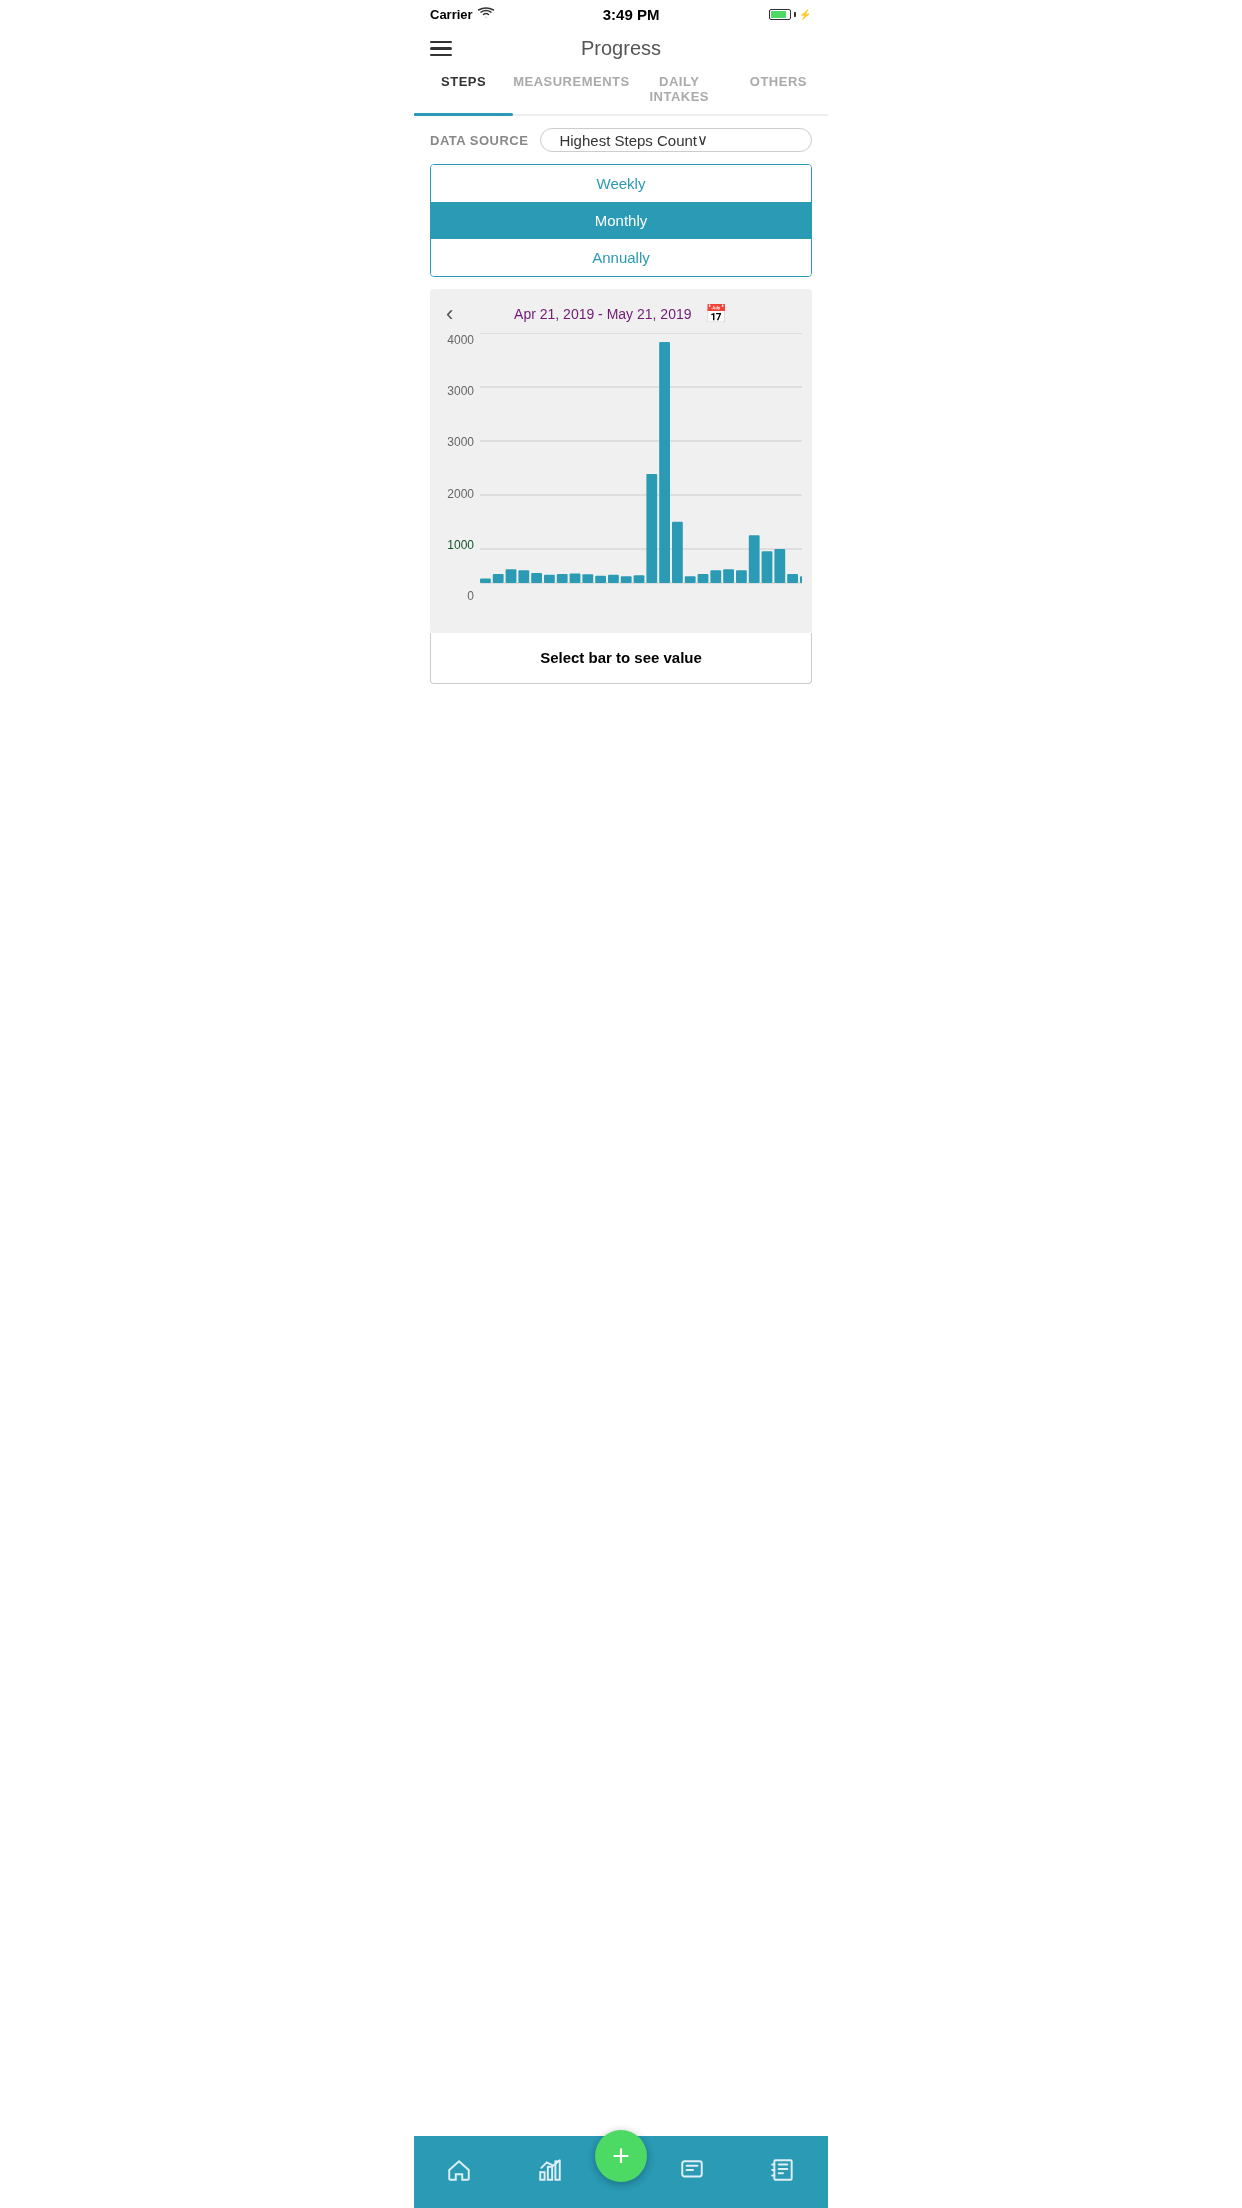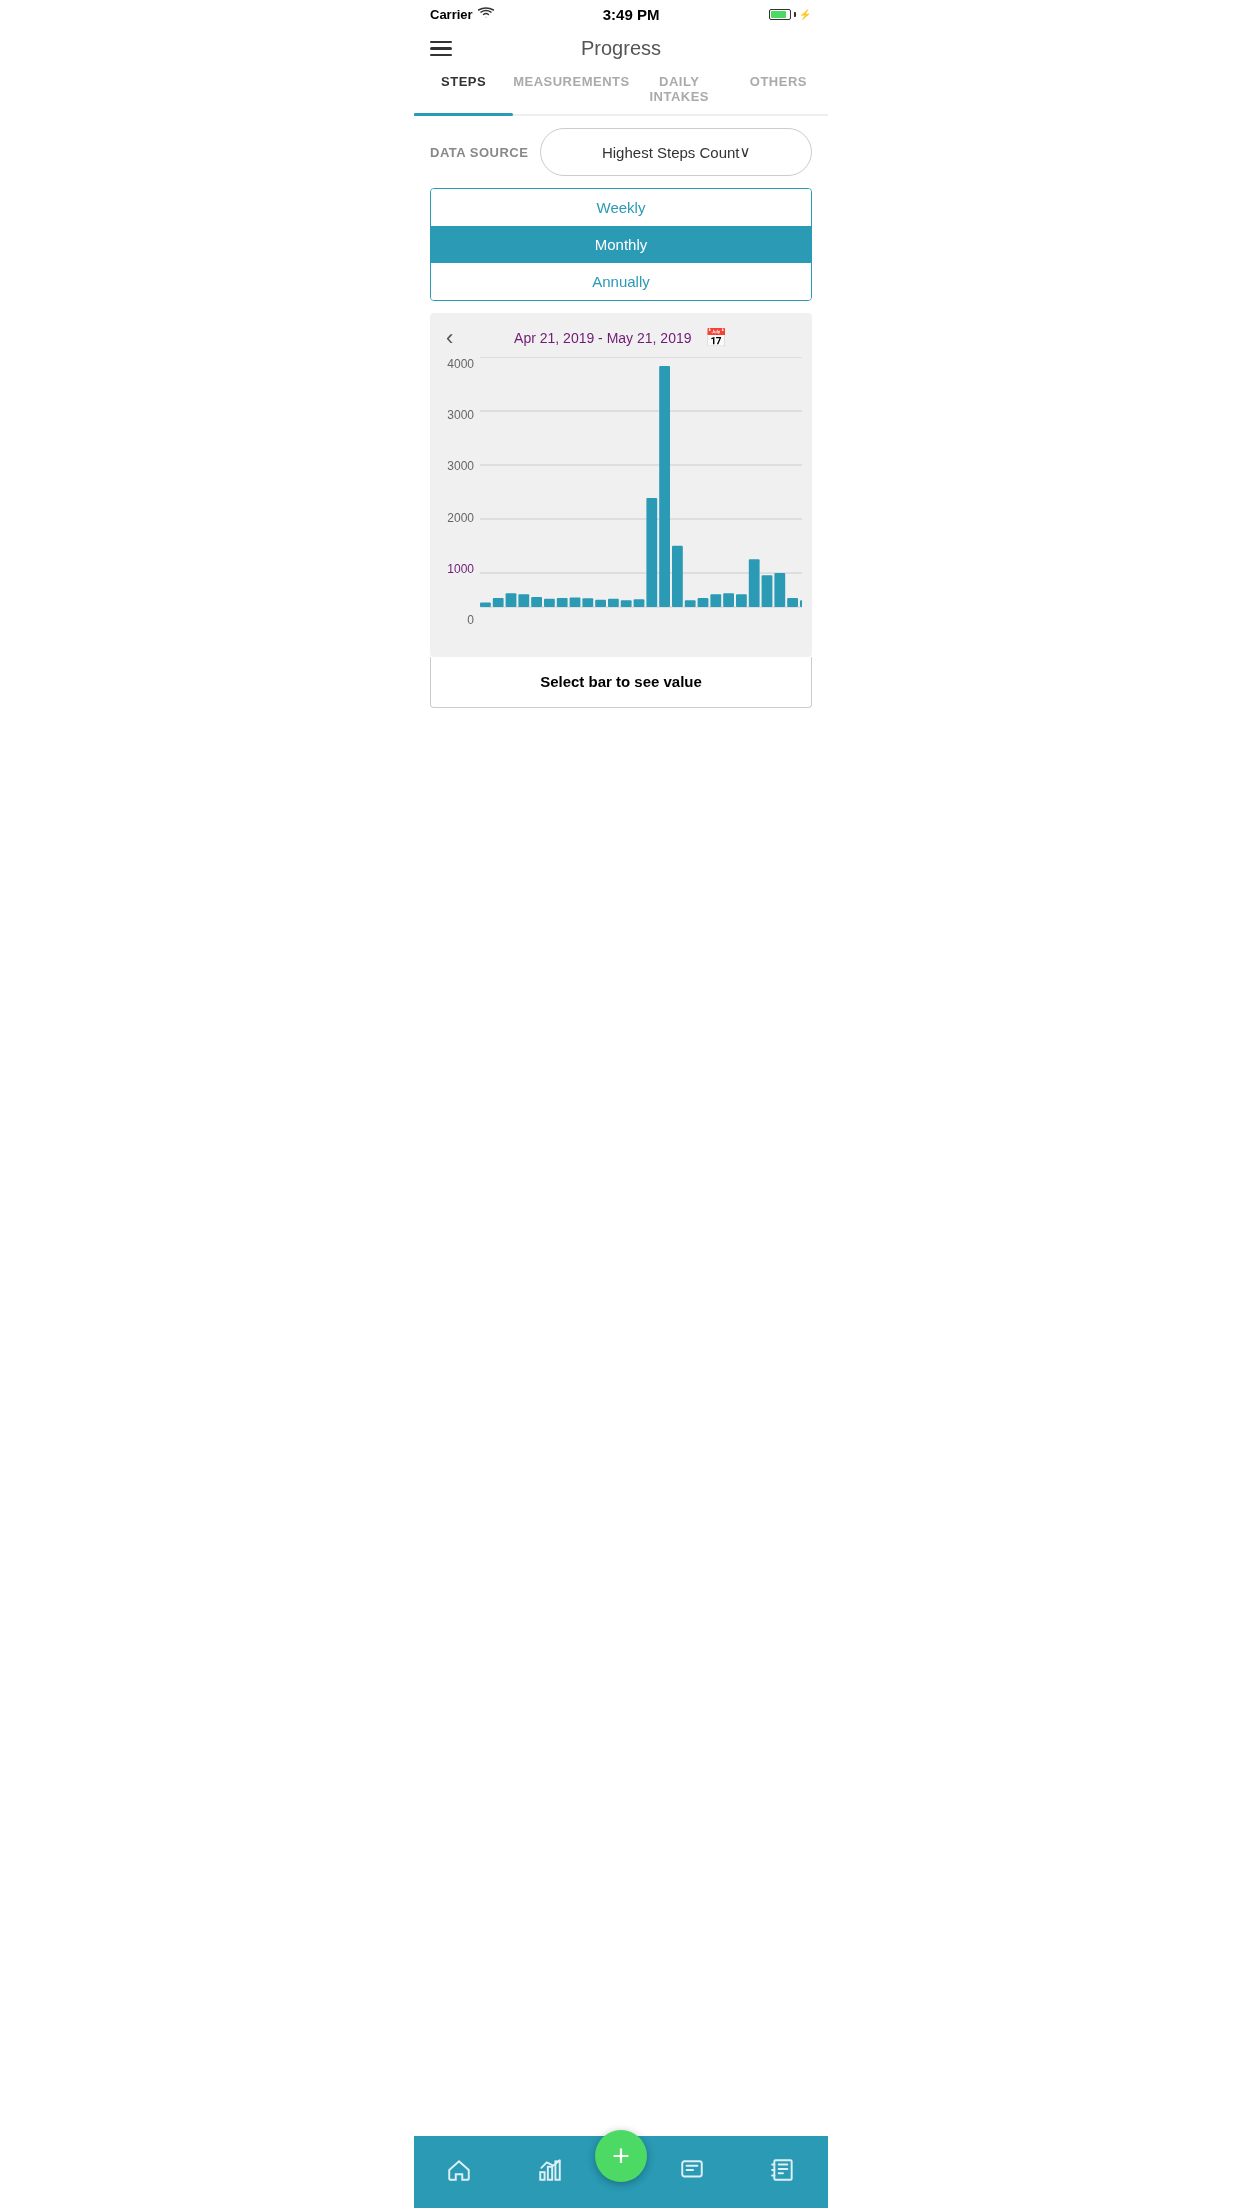--- a/index.html
+++ b/index.html
@@ -129,24 +129,24 @@
       color: #888;
       font-weight: 600;
       letter-spacing: 0.5px;
       text-transform: uppercase;
       white-space: nowrap;
     }
     .data-source-select {
       flex: 1;
       border: 1.5px solid #ccc;
       border-radius: 25px;
-      padding: 14px 18px;
-      display: flex;
-      align-items: center;
-      justify-content: center;
+      padding: 2px 18px;
+      display: flex;
+      align-items: center;
+      justify-content: flex-start;
       cursor: pointer;
       background: #fff;
     }
     .data-source-select span {
       font-size: 15px;
       color: #333;
       font-weight: 500;
     }
     .chevron-down {
       font-size: 18px;
@@ -362,21 +362,21 @@
     <span class="calendar-icon">📅</span>
   </div>
 
   <div style="position:relative; padding: 0 10px 0 50px; height: 290px;">
 
     <div style="position:absolute;left:0;top:0;bottom:20px;width:50px;display:flex;flex-direction:column;justify-content:space-between;padding:0 6px 0 2px;">
       <span style="font-size:12px;color:#666;text-align:right;">4000</span>
       <span style="font-size:12px;color:#666;text-align:right;">3000</span>
       <span style="font-size:12px;color:#666;text-align:right;">3000</span>
       <span style="font-size:12px;color:#666;text-align:right;">2000</span>
-      <span style="font-size:12px;color:#701a75;text-align:right;">1000</span>
+      <span style="font-size:12px;color:#14532d;text-align:right;">1000</span>
       <span style="font-size:12px;color:#666;text-align:right;">0</span>
     </div>
 
     <svg id="bar-chart-svg" width="100%" height="270" style="display:block;">
 
       <line x1="0" y1="0" x2="100%" y2="0" stroke="#ccc" stroke-width="1"></line>
       <line x1="0" y1="54" x2="100%" y2="54" stroke="#ccc" stroke-width="1"></line>
       <line x1="0" y1="108" x2="100%" y2="108" stroke="#ccc" stroke-width="1"></line>
       <line x1="0" y1="162" x2="100%" y2="162" stroke="#ccc" stroke-width="1"></line>
       <line x1="0" y1="216" x2="100%" y2="216" stroke="#ccc" stroke-width="1"></line>

